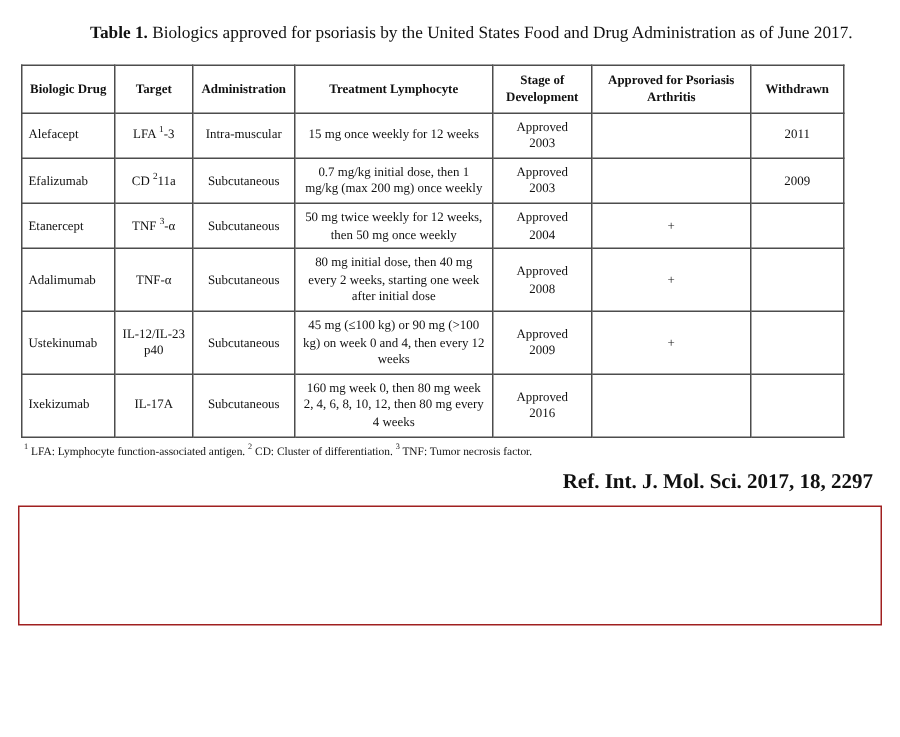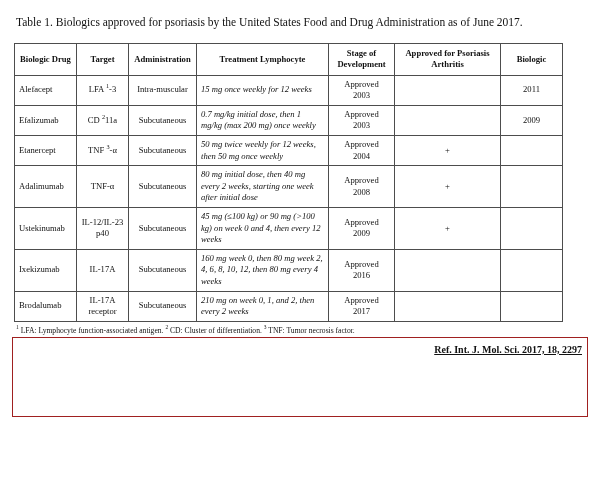--- a/index.html
+++ b/index.html
@@ -21,21 +21,22 @@
     box-sizing: border-box;
     padding: 14px 14px 6px 14px;
   }
   .caption {
     font-size: 11.5px;
     line-height: 1.5;
     margin: 0 2px 12px 2px;
     text-align: left;
   }
   .caption .cap-label {
-    font-weight: normal;
+    font-weight: bold;
+    margin-left: 44px;
   }
   table.biologics {
     border-collapse: collapse;
     width: 500px;
     table-layout: fixed;
     font-size: 8.6px;
   }
   table.biologics th,
   table.biologics td {
     border: 1px solid #4d4d4d;
@@ -56,22 +57,21 @@
     margin-left: 14px;
   }
   td.c-target,
   td.c-admin,
   td.c-stage,
   td.c-arth,
   td.c-withdrawn {
     text-align: center;
   }
   td.c-algo {
-    text-align: left;
-    font-style: italic;
+    text-align: center;
   }
   .stage-line2 {
     display: block;
   }
   sup {
     font-size: 0.72em;
     vertical-align: super;
     line-height: 0;
   }
   tr.highlight td {
@@ -84,25 +84,24 @@
     pointer-events: none;
     box-sizing: border-box;
   }
   .footnotes {
     font-size: 7.6px;
     line-height: 1.45;
     margin: 3px 2px 0 2px;
     text-align: left;
   }
   .ref {
-    font-size: 10px;
+    font-size: 14px;
     font-weight: bold;
     text-align: right;
     margin: 8px 4px 0 0;
-    text-decoration: underline;
   }
   .cols-drug { width: 62px; }
   .cols-target { width: 52px; }
   .cols-admin { width: 68px; }
   .cols-algo { width: 132px; }
   .cols-stage { width: 66px; }
   .cols-arth { width: 106px; }
   .cols-withdrawn { width: 62px; }
 </style>
 </head>
@@ -126,21 +125,21 @@
       <col class="cols-withdrawn">
     </colgroup>
     <thead>
       <tr>
         <th>Biologic Drug</th>
         <th>Target</th>
         <th>Administration</th>
         <th>Treatment Lymphocyte</th>
         <th>Stage of Development</th>
         <th>Approved for Psoriasis Arthritis</th>
-        <th>Biologic</th>
+        <th>Withdrawn</th>
       </tr>
     </thead>
     <tbody>
 
       <tr>
         <td class="c-drug">Alefacept</td>
         <td class="c-target"><span>LFA </span><sup>1</sup><span>-3</span></td>
         <td class="c-admin">Intra-muscular</td>
         <td class="c-algo">15 mg once weekly for 12 weeks</td>
         <td class="c-stage"><span>Approved</span><span class="stage-line2">2003</span></td>
@@ -193,29 +192,20 @@
       <tr class="highlight">
         <td class="c-drug">Ixekizumab</td>
         <td class="c-target"><span>IL-17A</span><sup></sup><span></span></td>
         <td class="c-admin">Subcutaneous</td>
         <td class="c-algo">160 mg week 0, then 80 mg week 2, 4, 6, 8, 10, 12, then 80 mg every 4 weeks</td>
         <td class="c-stage"><span>Approved</span><span class="stage-line2">2016</span></td>
         <td class="c-arth"></td>
         <td class="c-withdrawn"></td>
       </tr>
 
-      <tr>
-        <td class="c-drug">Brodalumab</td>
-        <td class="c-target"><span>IL-17A receptor</span><sup></sup><span></span></td>
-        <td class="c-admin">Subcutaneous</td>
-        <td class="c-algo">210 mg on week 0, 1, and 2, then every 2 weeks</td>
-        <td class="c-stage"><span>Approved</span><span class="stage-line2">2017</span></td>
-        <td class="c-arth"></td>
-        <td class="c-withdrawn"></td>
-      </tr>
 
     </tbody>
   </table>
 
   <div class="hl-box" style="left:12px; top:337px; width:576px; height:80px;"></div>
 
   <p class="footnotes">
     <sup>1</sup>
     <span>LFA: Lymphocyte function-associated antigen.</span>
     <sup>2</sup>

